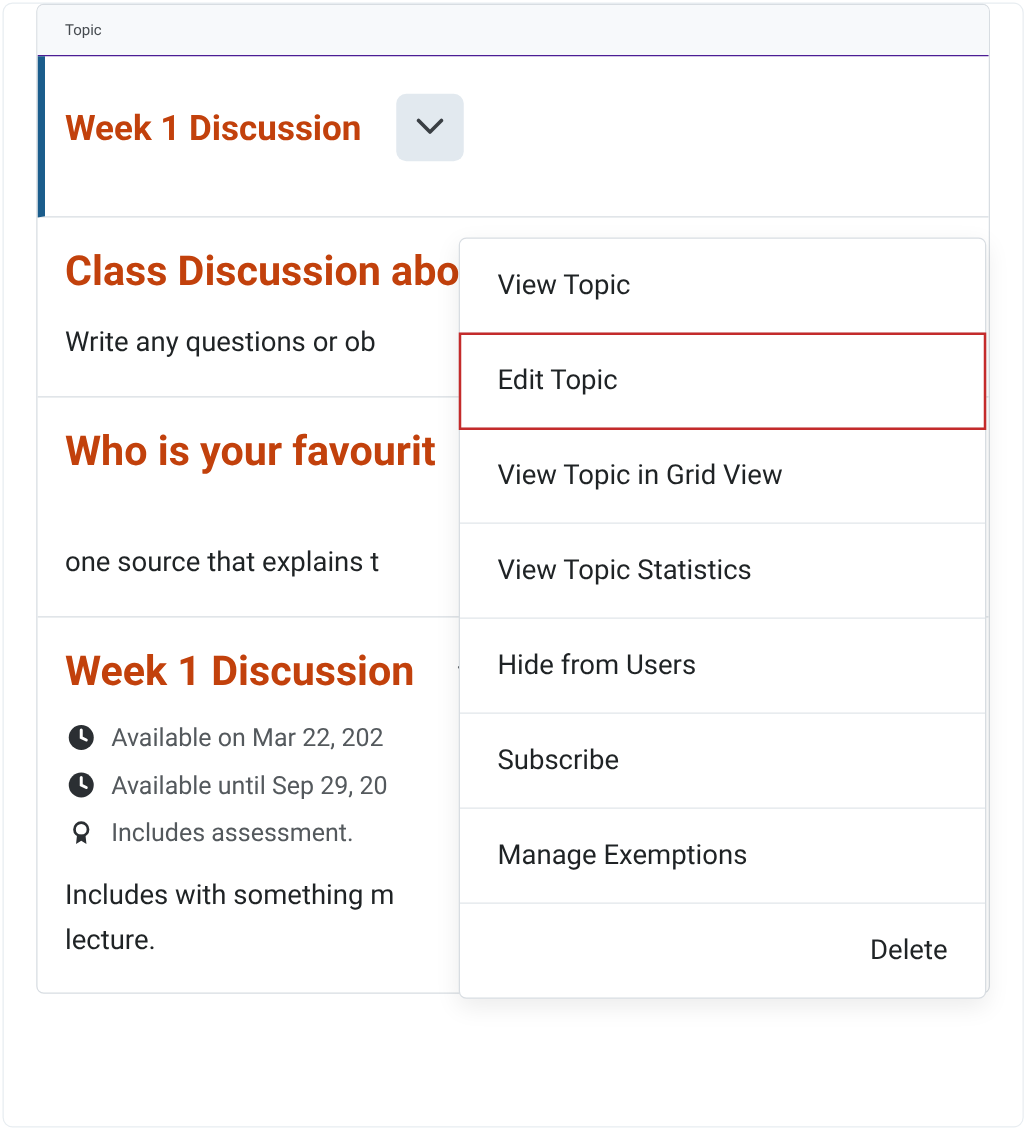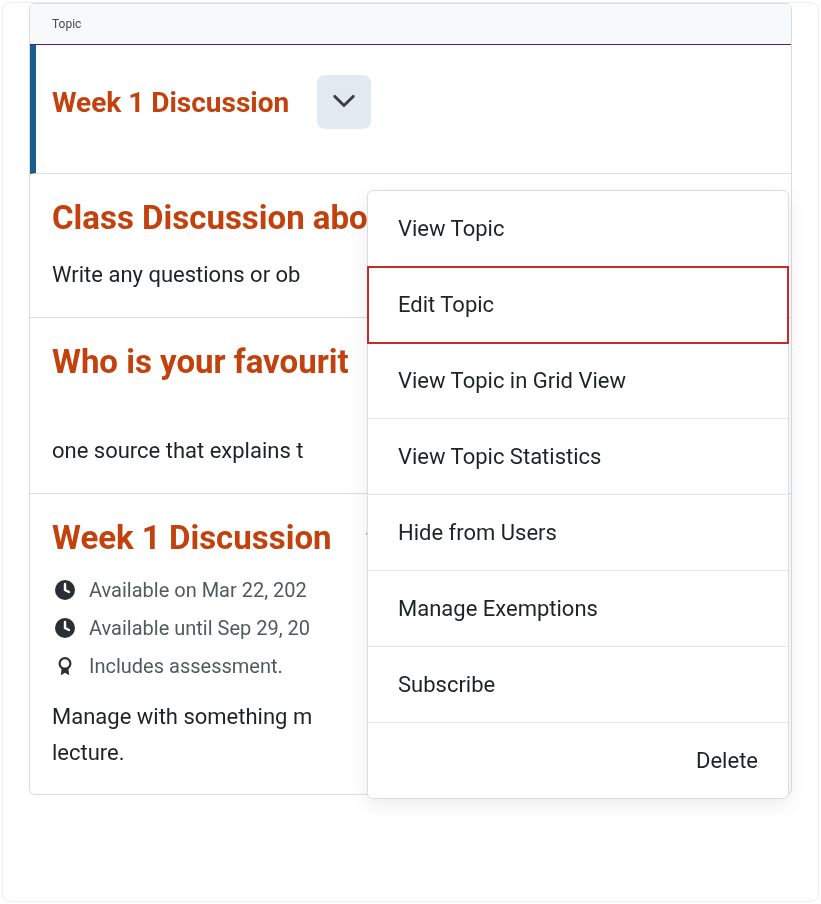--- a/index.html
+++ b/index.html
@@ -220,31 +220,31 @@
         <span class="meta-icon">
           <svg viewBox="0 0 24 24" width="20" height="26">
               <circle cx="12" cy="9" r="6.5" fill="none" stroke="#2b2f33" stroke-width="2.6"></circle>
               <path d="M8 14 L7 23 L12 20 L17 23 L16 14" fill="#2b2f33"></path>
             </svg>
         </span>
         <span>Includes assessment.</span>
       </div>
 
       <div class="desc" style="display:flex; justify-content:space-between;">
-        <span>Manage with something m</span>
+        <span>Includes with something m</span>
         <span>you</span>
       </div>
       <div class="desc" style="margin-top:4px;">lecture.</div>
     </div>
 
   </div>
 </div>
 
 <div class="dropdown-menu">
   <div class="menu-item">View Topic</div>
   <div class="menu-item highlighted">Edit Topic</div>
   <div class="menu-item">View Topic in Grid View</div>
   <div class="menu-item">View Topic Statistics</div>
   <div class="menu-item">Hide from Users</div>
+  <div class="menu-item">Subscribe</div>
   <div class="menu-item">Manage Exemptions</div>
-  <div class="menu-item">Subscribe</div>
   <div class="menu-item">Delete</div>
 </div>
 
 </body></html>

